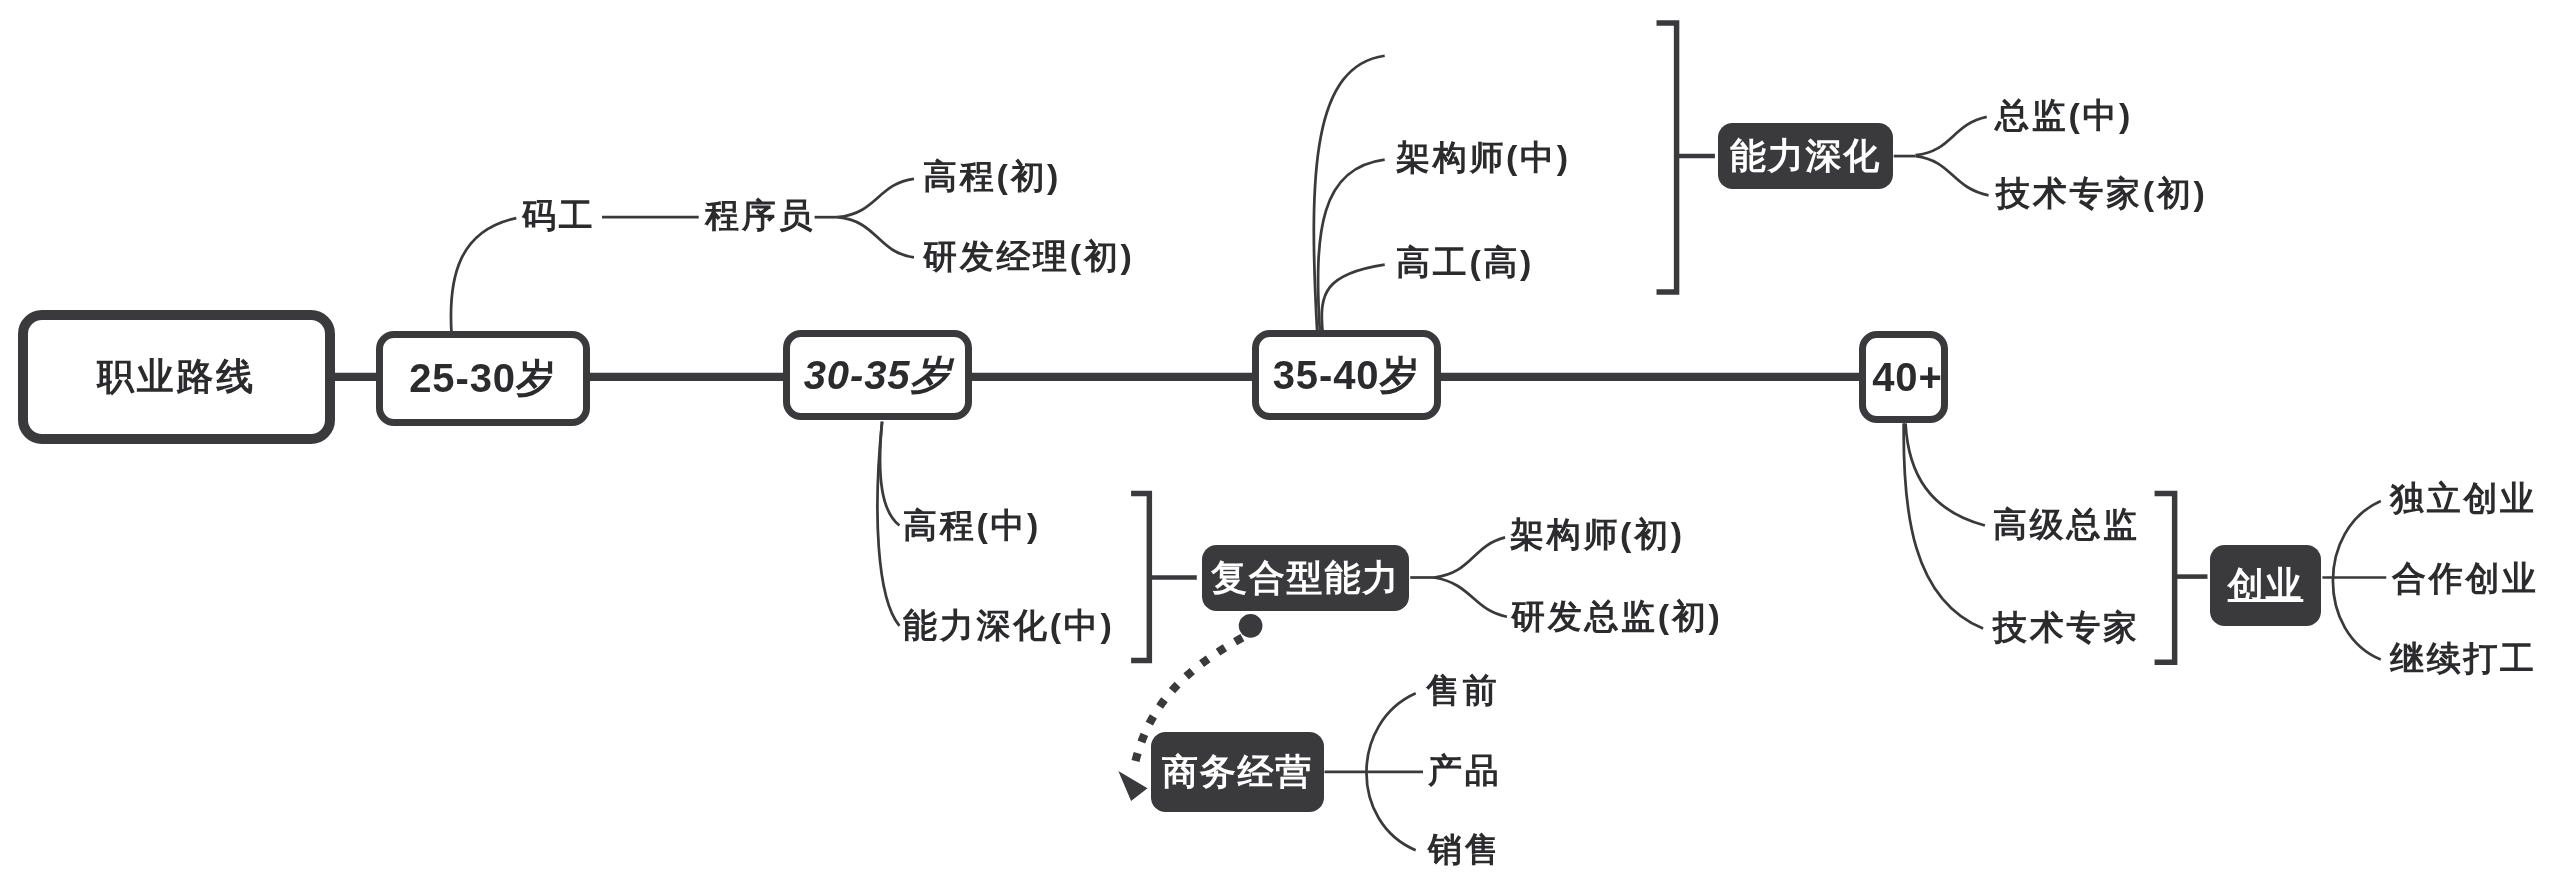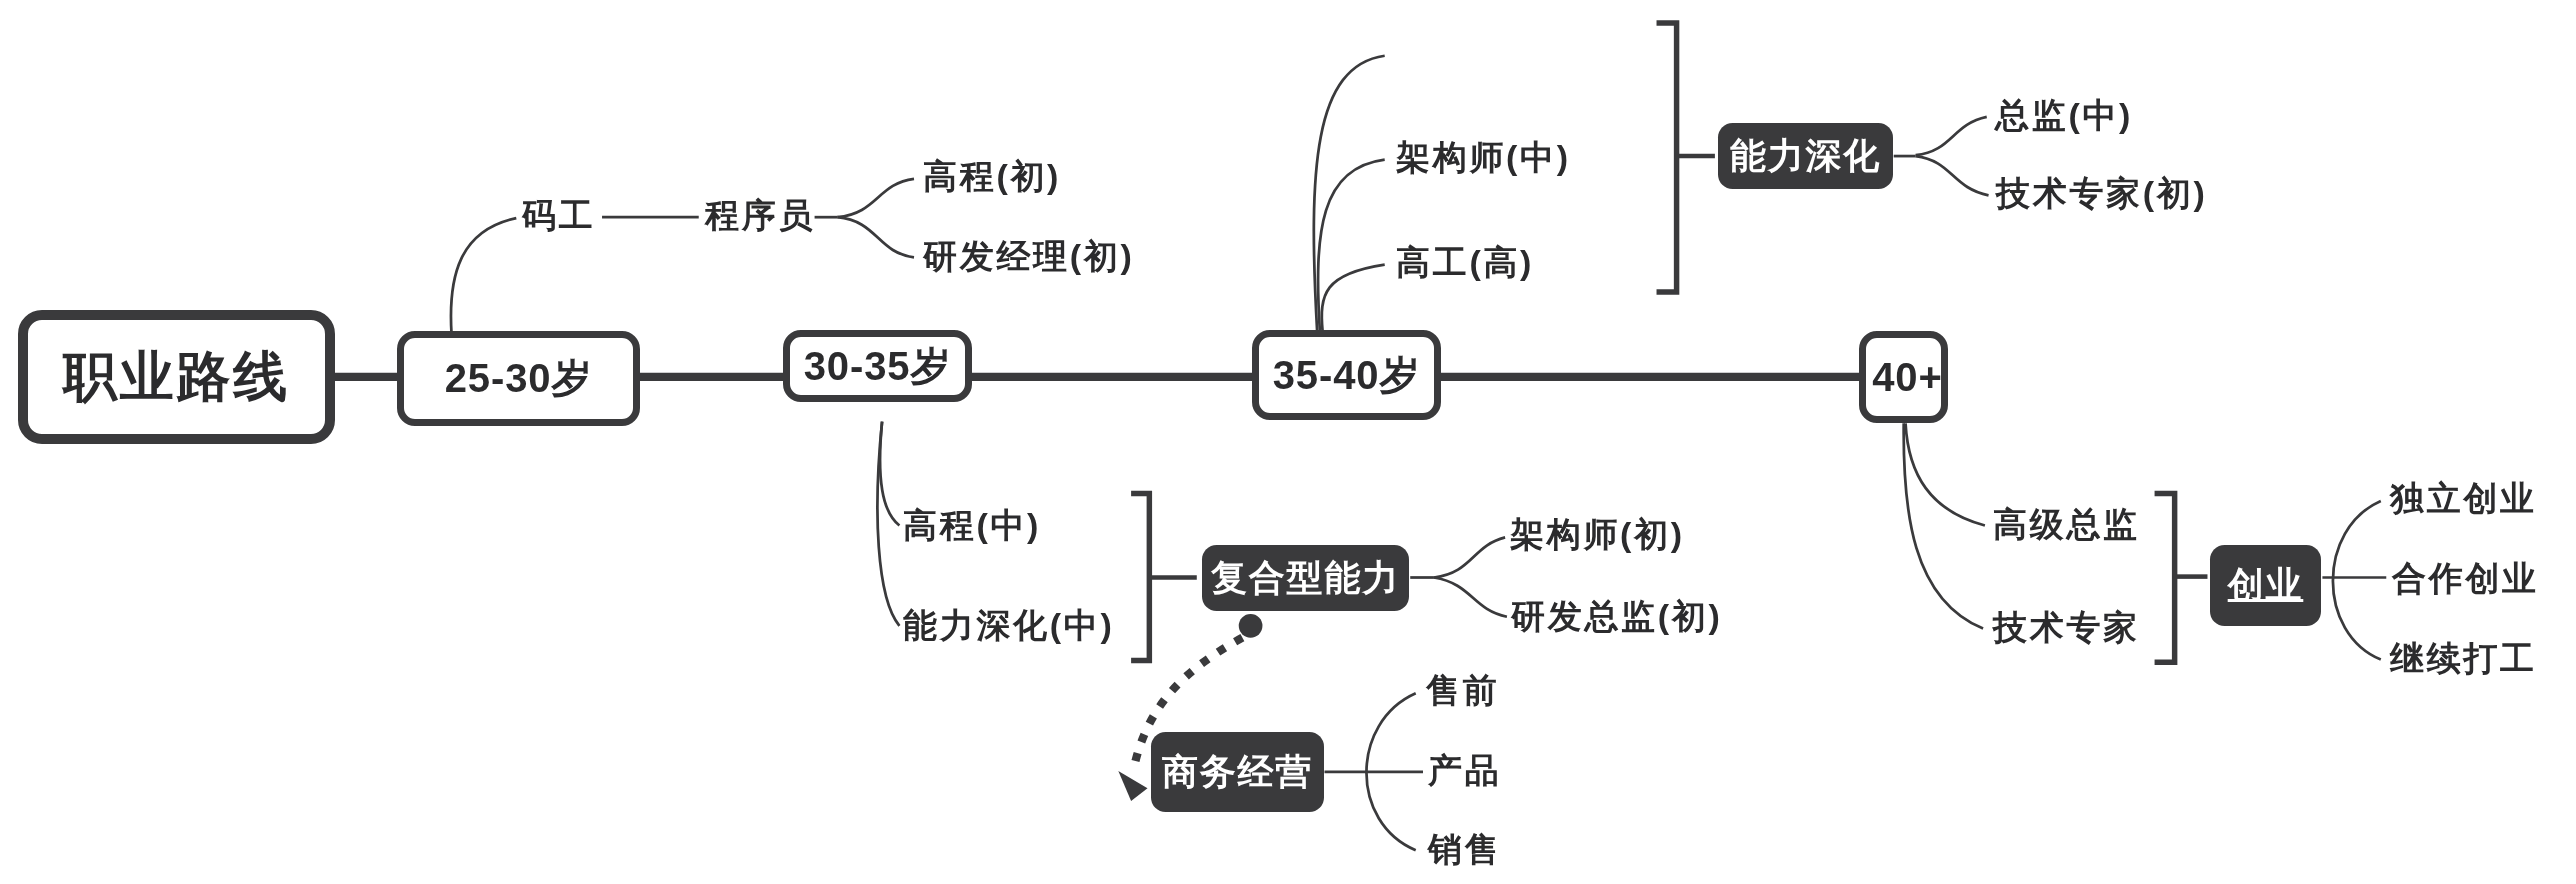--- a/index.html
+++ b/index.html
@@ -8,21 +8,21 @@
     width:2576px;height:885px;
     background:#ffffff;
     font-family:"Liberation Sans","DejaVu Sans",sans-serif;
     overflow:hidden;
   }
   .wires{position:absolute;left:0;top:0;}
   .root-node{
     position:absolute;left:18px;top:310px;width:317px;height:134px;
     box-sizing:border-box;border:10px solid #3a3a3c;border-radius:24px;background:#fff;
     display:flex;align-items:center;justify-content:center;
-    font-size:54px;font-weight:700;color:#2b2b2d;letter-spacing:2.7px;
+    font-size:37px;font-weight:700;color:#2b2b2d;letter-spacing:2.7px;
   }
   .stage{
     position:absolute;box-sizing:border-box;background:#fff;
     border:7.3px solid #3a3a3c;border-radius:18px;
     display:flex;align-items:center;justify-content:center;
     font-size:40px;font-weight:700;color:#2b2b2d;letter-spacing:0.9px;
   }
   .dark-node{
     position:absolute;box-sizing:border-box;background:#3a3a3c;color:#ffffff;
     border-radius:14.6px;display:flex;align-items:center;justify-content:center;
@@ -99,22 +99,22 @@
       <path d="M 2386 632 H 2420" stroke-width="5"></path>
     </g>
     <g stroke-width="3">
       <path d="M 2546 633 H 2616"></path>
       <path d="M 2610 549 C 2540 580 2540 694 2610 723"></path>
     </g>
   </svg>
 
   <div class="root-node">职业路线</div>
 
-  <div class="stage" style="left:397px;top:331px;width:243px;height:95px;">25-30岁</div>
-  <div class="stage" style="left:783px;top:330px;width:189px;height:72px;">30-35岁</div>
+  <div class="stage" style="left:376px;top:331px;width:214px;height:95px;">25-30岁</div>
+  <div class="stage" style="left:783px;top:330px;width:189px;height:90px;font-style:italic;">30-35岁</div>
   <div class="stage" style="left:1252px;top:330px;width:189px;height:90px;">35-40岁</div>
   <div class="stage" style="left:1859px;top:331px;width:89px;height:92px;padding-left:8px;">40+</div>
 
   <div class="lbl" style="left:522px;top:217px;">码工</div>
   <div class="lbl" style="left:705px;top:217px;">程序员</div>
   <div class="lbl" style="left:923px;top:178px;">高程(初)</div>
   <div class="lbl" style="left:923px;top:258px;">研发经理(初)</div>
 
   <div class="lbl" style="left:903px;top:527px;">高程(中)</div>
   <div class="lbl" style="left:903px;top:627px;">能力深化(中)</div>

